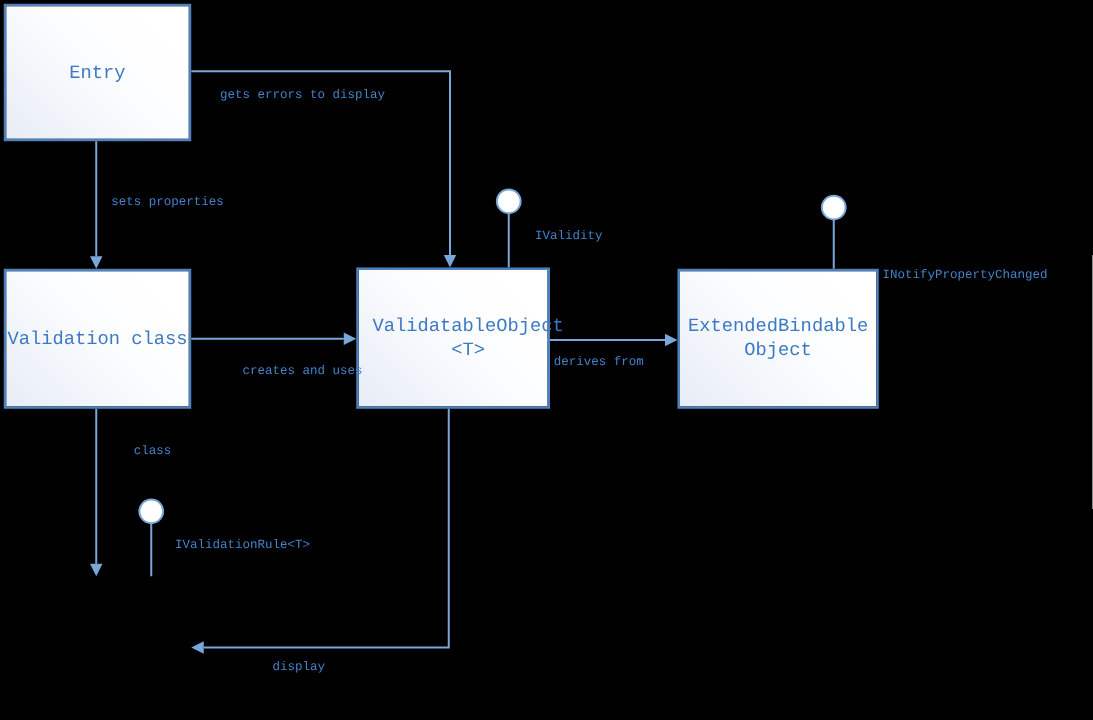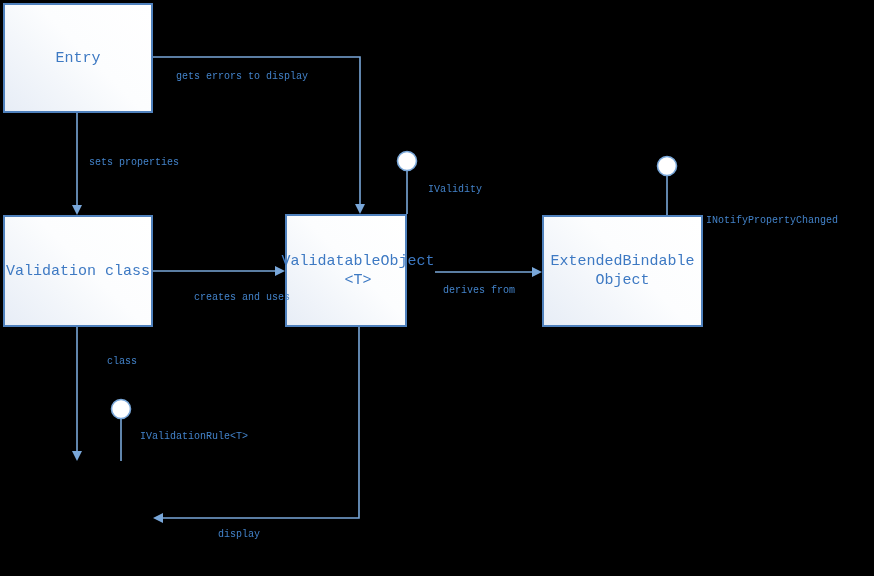--- a/index.html
+++ b/index.html
@@ -85,21 +85,21 @@
   </svg>
 
   <div class="node" style="left:3px; top:3px; width:150px; height:110px;">
     <span class="node-label">Entry</span>
   </div>
 
   <div class="node" style="left:3px; top:215px; width:150px; height:112px;">
     <span class="node-label">Validation class</span>
   </div>
 
-  <div class="node" style="left:285px; top:214px; width:122px; height:113px;padding-left:24px;">
+  <div class="node" style="left:285px; top:214px; width:155px; height:113px;padding-left:24px;">
     <span class="node-label">ValidatableObject
 &lt;T&gt;</span>
   </div>
 
   <div class="node" style="left:542px; top:215px; width:161px; height:112px;">
     <span class="node-label">ExtendedBindable
 Object</span>
   </div>
 
 

